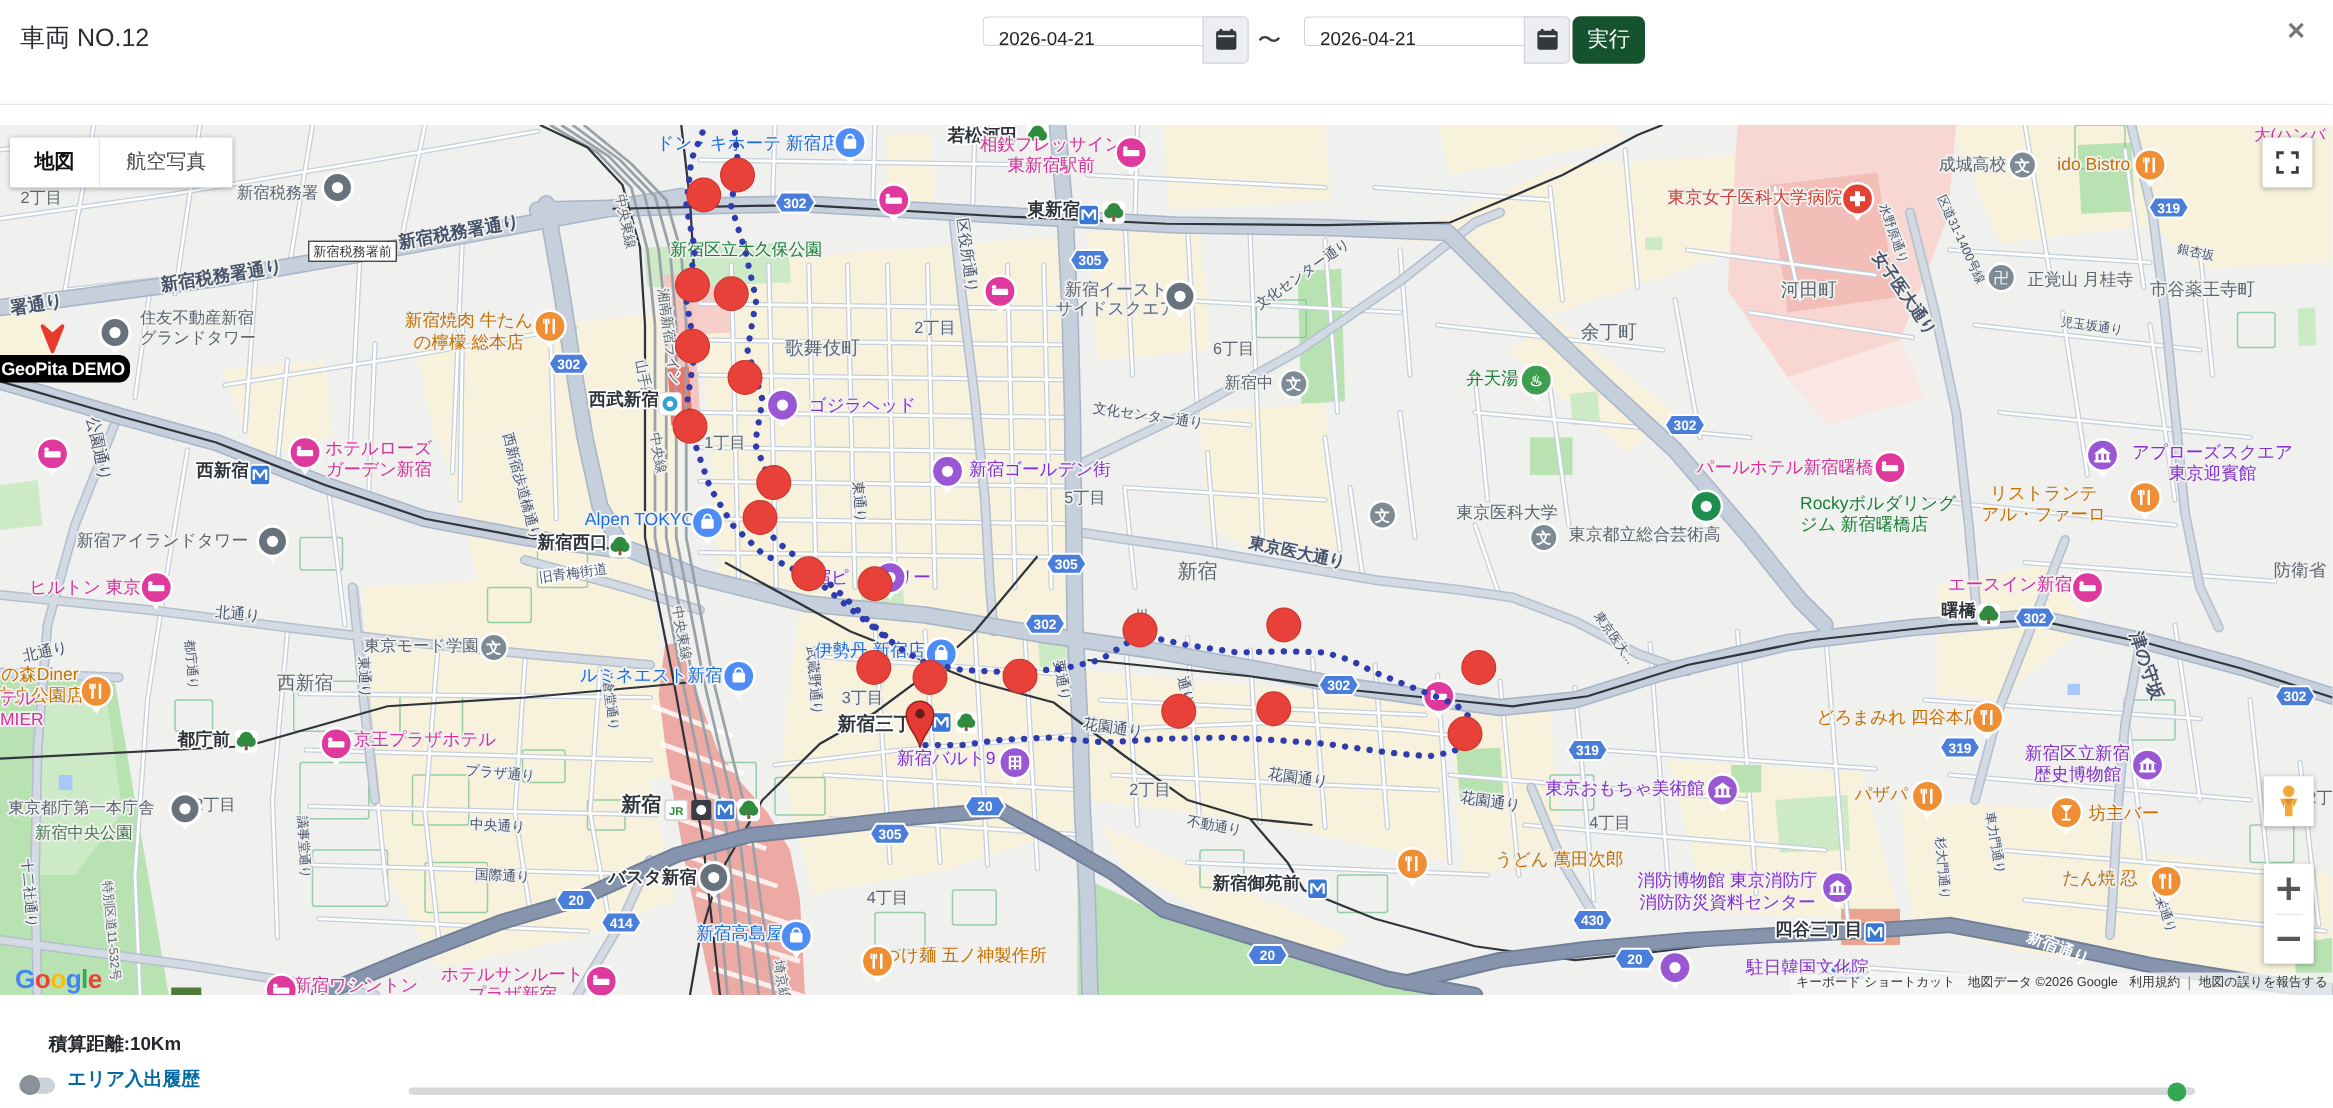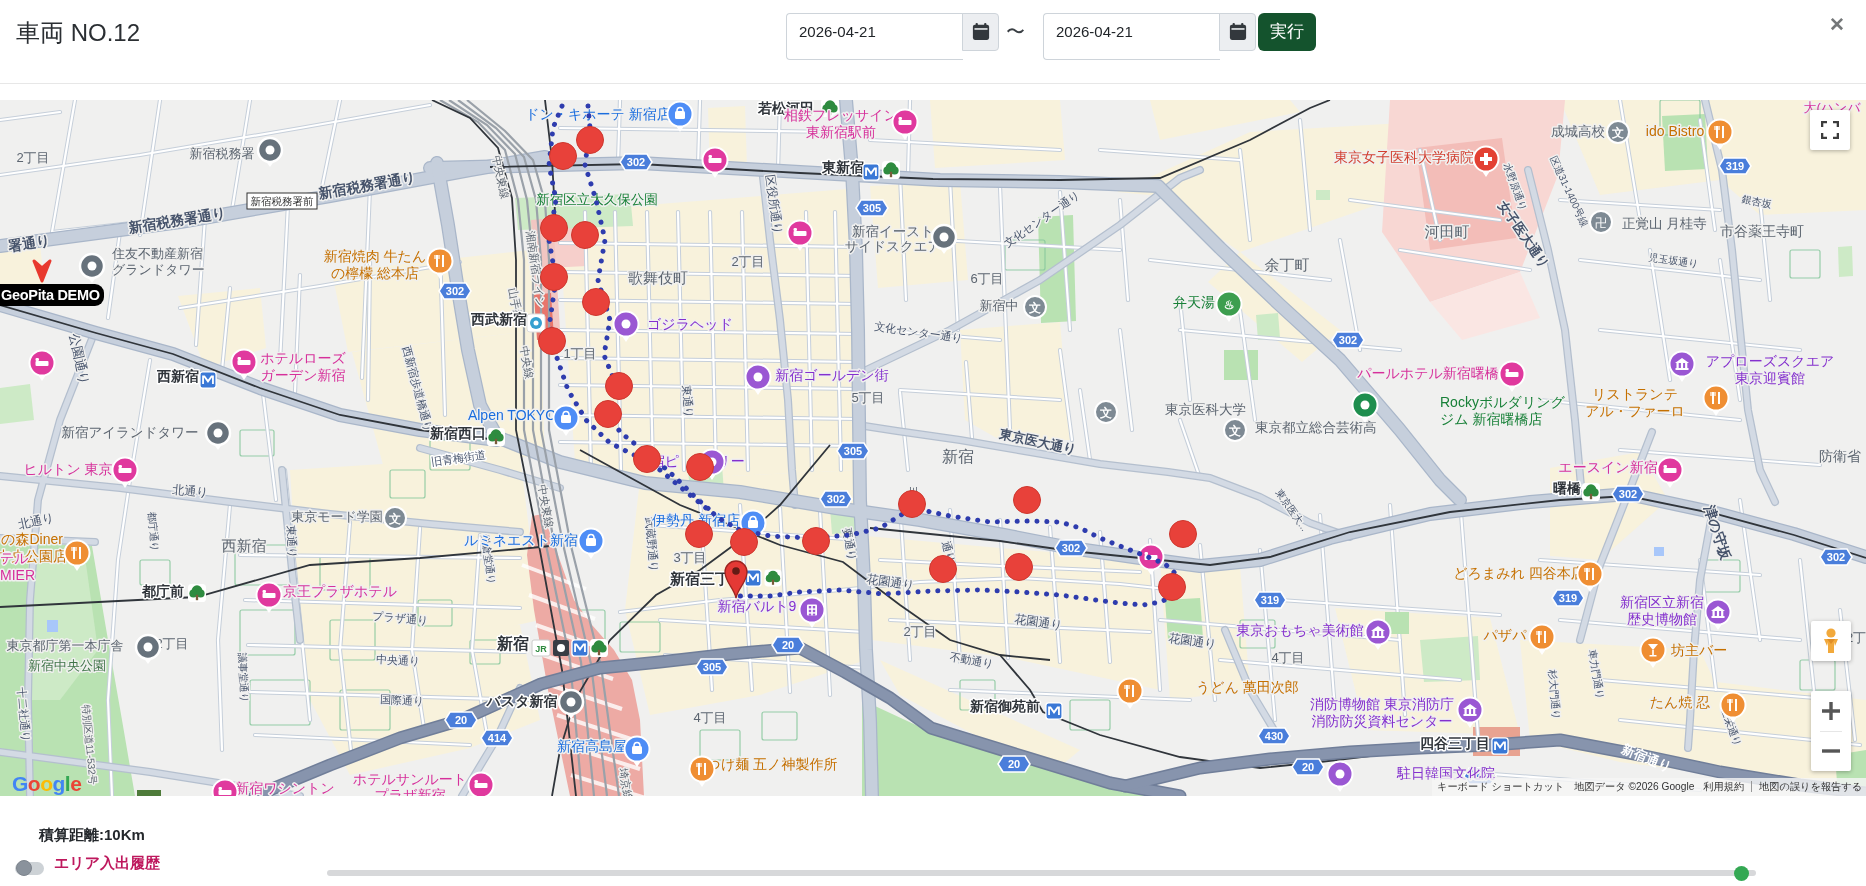--- a/index.html
+++ b/index.html
@@ -1,24 +1,24 @@
 <!DOCTYPE html>
 <html><head><meta charset="utf-8"><style>
 html,body{margin:0;padding:0;width:1866px;height:886px;overflow:hidden;
 font-family:"Liberation Sans",sans-serif;background:#fff;}
 #topbar{position:absolute;left:0;top:0;width:1866px;height:83px;background:#fff;border-bottom:1px solid #e7e7e7;}
-#title{position:absolute;left:16px;top:17px;font-size:24px;color:#2b2f33;}
-.dinp{position:absolute;top:13px;height:47px;background:#fff;border:1px solid #ced4da;border-radius:4px 0 0 4px;border-right:none;font-size:15px;color:#212529;line-height:36px;padding-left:12px;box-sizing:border-box;}
+#title{position:absolute;left:16px;top:17px;font-size:20px;color:#2b2f33;}
+.dinp{position:absolute;top:13px;height:24px;background:#fff;border:1px solid #ced4da;border-radius:4px 0 0 4px;border-right:none;font-size:15px;color:#212529;line-height:36px;padding-left:12px;box-sizing:border-box;}
 .dbtn{position:absolute;top:13px;width:37px;height:38px;background:#eceef1;border:1px solid #ced4da;border-radius:0 4px 4px 0;box-sizing:border-box;}
 #go{position:absolute;left:1258px;top:13px;width:58px;height:38px;background:#14532d;border-radius:6px;color:#fff;font-size:17px;text-align:center;line-height:38px;}
 #close{position:absolute;left:1829px;top:13px;font-size:19px;font-weight:bold;color:#747779;}
 #map{position:absolute;left:0;top:100px;width:1866px;height:696px;background:#f0f0ef;}
 #bottom{position:absolute;left:0;top:796px;width:1866px;height:90px;background:#fff;}
 #dist{position:absolute;left:8px;top:30px;font-size:15px;font-weight:bold;color:#24282c;margin-left:31px;}
-#toglbl{position:absolute;left:54px;top:58px;font-size:15px;font-weight:bold;color:#be185d;}
+#toglbl{position:absolute;left:54px;top:58px;font-size:15px;font-weight:bold;color:#0369a1;}
 .ctl{position:absolute;background:#fff;box-shadow:0 1px 4px rgba(0,0,0,.3);}
 </style></head><body>
 <div id="topbar">
     <div id="title">車両 NO.12</div>
     <div class="dinp" style="left:786px;width:177px;">2026-04-21</div>
     <div class="dbtn" style="left:962px;">
       <svg width="18" height="18" viewBox="0 0 16 16" style="position:absolute;left:9px;top:9px">
         <rect x="3.2" y="0" width="2" height="3" rx="0.8" fill="#33383d"></rect>
         <rect x="10.8" y="0" width="2" height="3" rx="0.8" fill="#33383d"></rect>
         <rect x="0.8" y="1.5" width="14.4" height="13.5" rx="1.8" fill="#33383d"></rect>
@@ -1142,21 +1142,24 @@
       <circle cx="1019" cy="567" r="13.5" fill="#e8413a" stroke="#ce372e" stroke-width="1"></circle>
       <circle cx="1183" cy="534" r="13.5" fill="#e8413a" stroke="#ce372e" stroke-width="1"></circle>
       <circle cx="1172" cy="587" r="13.5" fill="#e8413a" stroke="#ce372e" stroke-width="1"></circle>
       <g transform="translate(736,572)">
         <path d="M0,26 C-2,16 -11,10 -11,0 a11,11 0 1 1 22,0 C11,10 2,16 0,26 Z" fill="#e53935" stroke="#9c2420" stroke-width="1.3"></path>
         <circle cy="-1" r="3.8" fill="#641b15"></circle>
       </g>
       <path d="M34,261 L42,281 L50,261 L42,268 Z" fill="#e8392e" stroke="#e8392e" stroke-width="3" stroke-linejoin="round"></path>
       <rect x="-14" y="284" width="118" height="22" rx="9" fill="#000"></rect>
       <text x="1" y="300" font-size="14.5" fill="#fff" font-weight="bold" textLength="99">GeoPita DEMO</text>
-    </svg><div class="ctl" style="left:1810px;top:10px;width:40px;height:40px;border-radius:2px;">
+    </svg><div class="ctl" style="left:8px;top:10px;width:178px;height:40px;border-radius:2px;">
+      <div style="position:absolute;left:0;top:0;width:71px;height:40px;text-align:center;line-height:40px;font-size:16px;font-weight:bold;color:#111;border-right:1px solid #e8e8e8;">地図</div>
+      <div style="position:absolute;left:72px;top:0;width:106px;height:40px;text-align:center;line-height:40px;font-size:16px;color:#4a4a4a;">航空写真</div>
+    </div><div class="ctl" style="left:1810px;top:10px;width:40px;height:40px;border-radius:2px;">
       <svg width="18" height="18" style="position:absolute;left:11px;top:11px" viewBox="0 0 18 18">
         <path d="M1,6 V1 H6 M12,1 H17 V6 M17,12 V17 H12 M6,17 H1 V12" fill="none" stroke="#3c3c3c" stroke-width="2.6"></path>
       </svg>
     </div><div class="ctl" style="left:1811px;top:521px;width:40px;height:40px;border-radius:2px;">
       <svg width="22" height="26" style="position:absolute;left:9px;top:7px" viewBox="0 0 22 26">
         <circle cx="11" cy="5" r="4.6" fill="#f2a93b"></circle>
         <path d="M4,11 L18,11 L15,18 L14,14 L14,25 L8,25 L8,14 L7,18 Z" fill="#f2a93b"></path>
         <path d="M7,11 L11,16 L15,11 Z" fill="#e08e27"></path>
       </svg>
     </div><div class="ctl" style="left:1811px;top:591px;width:40px;height:80px;border-radius:2px;"><svg width="40" height="80" viewBox="0 0 40 80">

